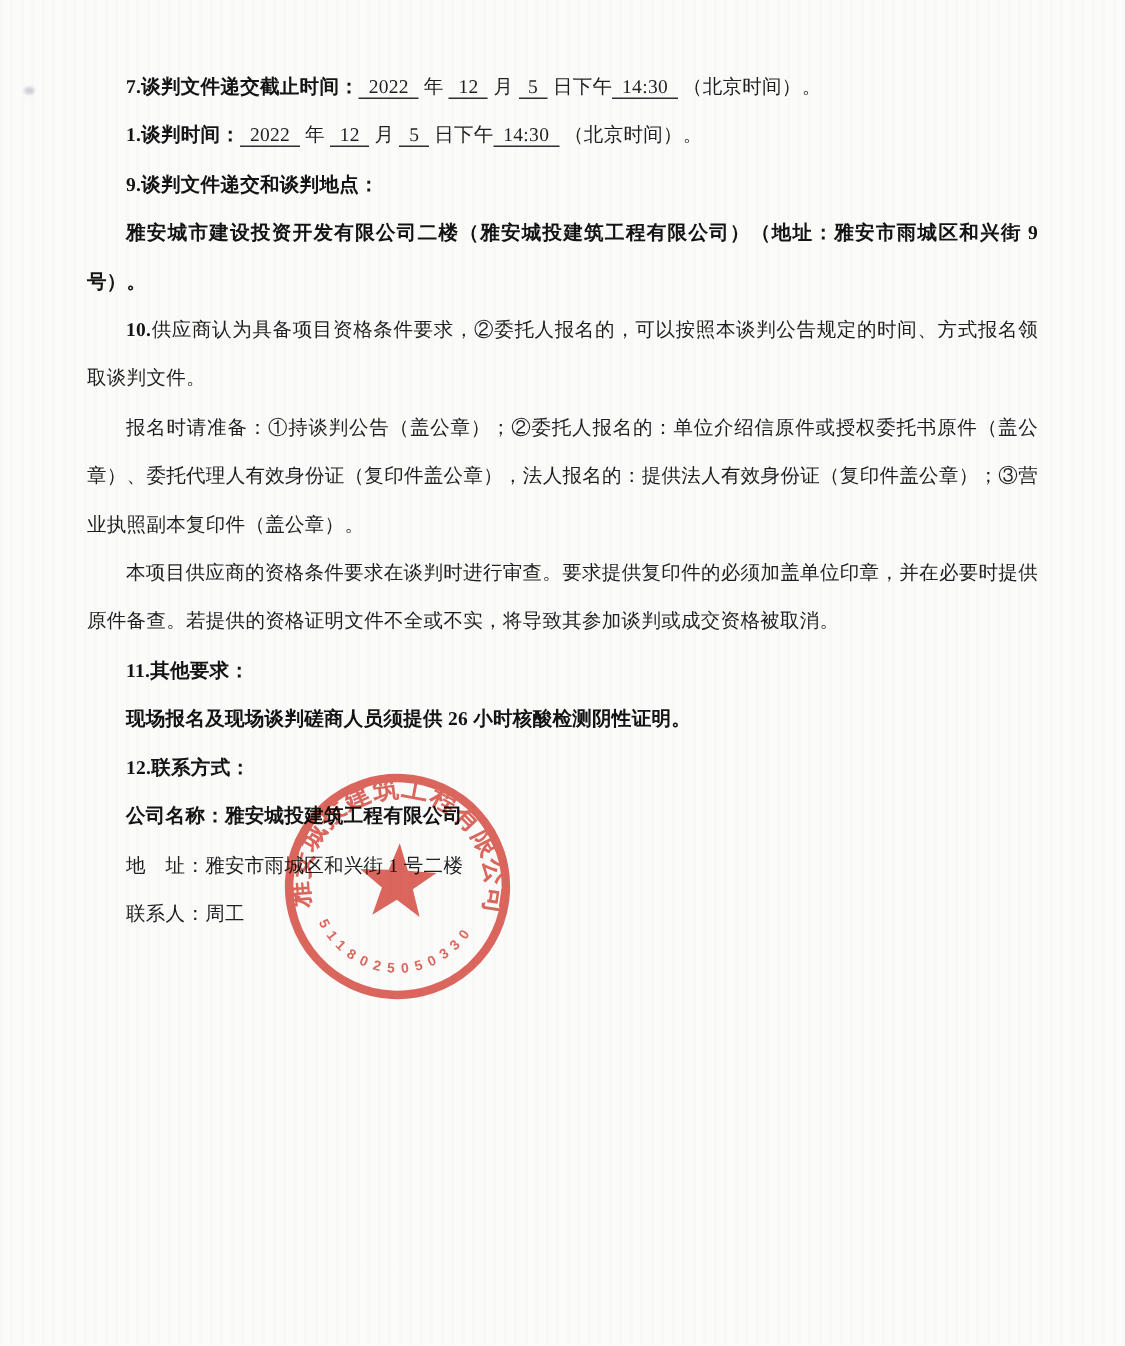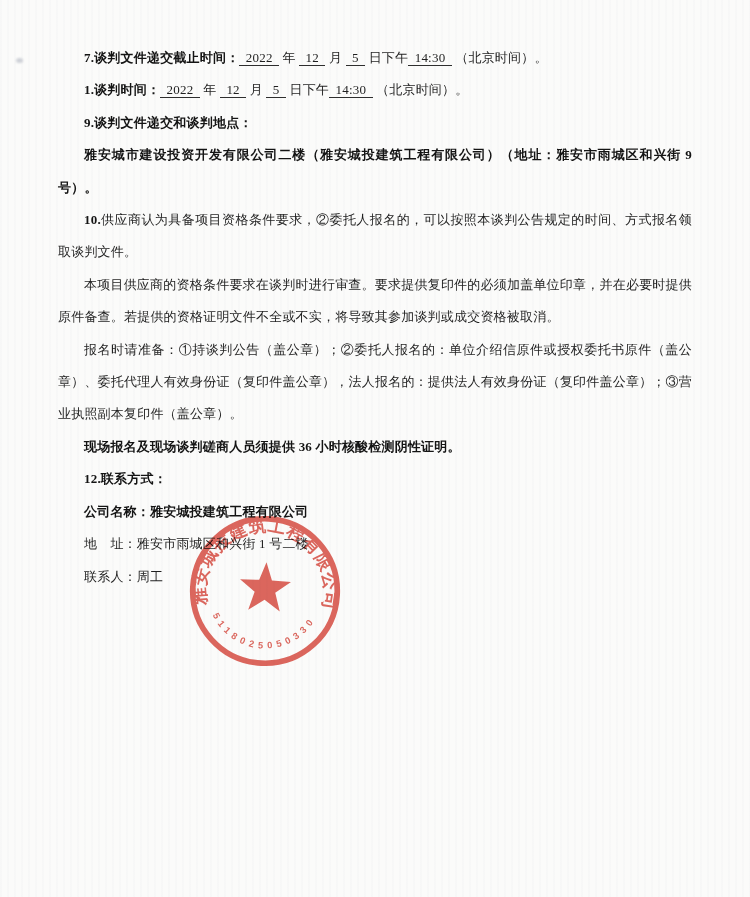--- a/index.html
+++ b/index.html
@@ -96,23 +96,24 @@
 <div class="page">
   <div class="scan-noise"></div>
   <div class="speck"></div>
 
   <div class="content">
       <p class="para indent"><span class="b">7.谈判文件递交截止时间：</span><span class="u"> 2022 </span><span> 年 </span><span class="u"> 12 </span><span> 月 </span><span class="u"> 5 </span><span> 日下午</span><span class="u"> 14:30 </span><span> （北京时间）。</span></p>
       <p class="para indent"><span class="b">1.谈判时间：</span><span class="u"> 2022 </span><span> 年 </span><span class="u"> 12 </span><span> 月 </span><span class="u"> 5 </span><span> 日下午</span><span class="u"> 14:30 </span><span> （北京时间）。</span></p>
       <p class="para indent"><span class="b">9.谈判文件递交和谈判地点：</span></p>
       <p class="para indent"><span class="b">雅安城市建设投资开发有限公司二楼（雅安城投建筑工程有限公司）（地址：雅安市雨城区和兴街 9 号）。</span></p>
       <p class="para indent"><span class="b">10.</span><span>供应商认为具备项目资格条件要求，②委托人报名的，可以按照本谈判公告规定的时间、方式报名领取谈判文件。</span></p>
+      <p class="para indent"><span>报名时请准备：①持谈判公告（盖公章）；②委托人报名的：单位介绍信原件或授权委托书原件（盖公章）、委托代理人有效身份证（复印件盖公章），法人报名的：提供法人有效身份证（复印件盖公章）；③营业执照副本复印件（盖公章）。</span></p>
       <p class="para indent"><span>本项目供应商的资格条件要求在谈判时进行审查。要求提供复印件的必须加盖单位印章，并在必要时提供原件备查。若提供的资格证明文件不全或不实，将导致其参加谈判或成交资格被取消。</span></p>
-      <p class="para indent"><span>报名时请准备：①持谈判公告（盖公章）；②委托人报名的：单位介绍信原件或授权委托书原件（盖公章）、委托代理人有效身份证（复印件盖公章），法人报名的：提供法人有效身份证（复印件盖公章）；③营业执照副本复印件（盖公章）。</span></p>
-      <p class="para indent"><span class="b">现场报名及现场谈判磋商人员须提供 36 小时核酸检测阴性证明。</span></p>
+      <p class="para indent"><span class="b">11.其他要求：</span></p>
+      <p class="para indent"><span class="b">现场报名及现场谈判磋商人员须提供 26 小时核酸检测阴性证明。</span></p>
       <p class="para indent"><span class="b">12.联系方式：</span></p>
       <p class="para indent"><span class="b">公司名称：雅安城投建筑工程有限公司</span></p>
       <p class="para indent"><span>地　址：雅安市雨城区和兴街 1 号二楼</span></p>
       <p class="para indent"><span>联系人：周工</span></p>
     </div>
 
   <div class="seal">
     <svg viewBox="0 0 155 150" xmlns="http://www.w3.org/2000/svg">
       <defs>
         <path id="sealArcTop" d="M 23,95 A 58,58 0 1 1 132,95" fill="none"></path>

